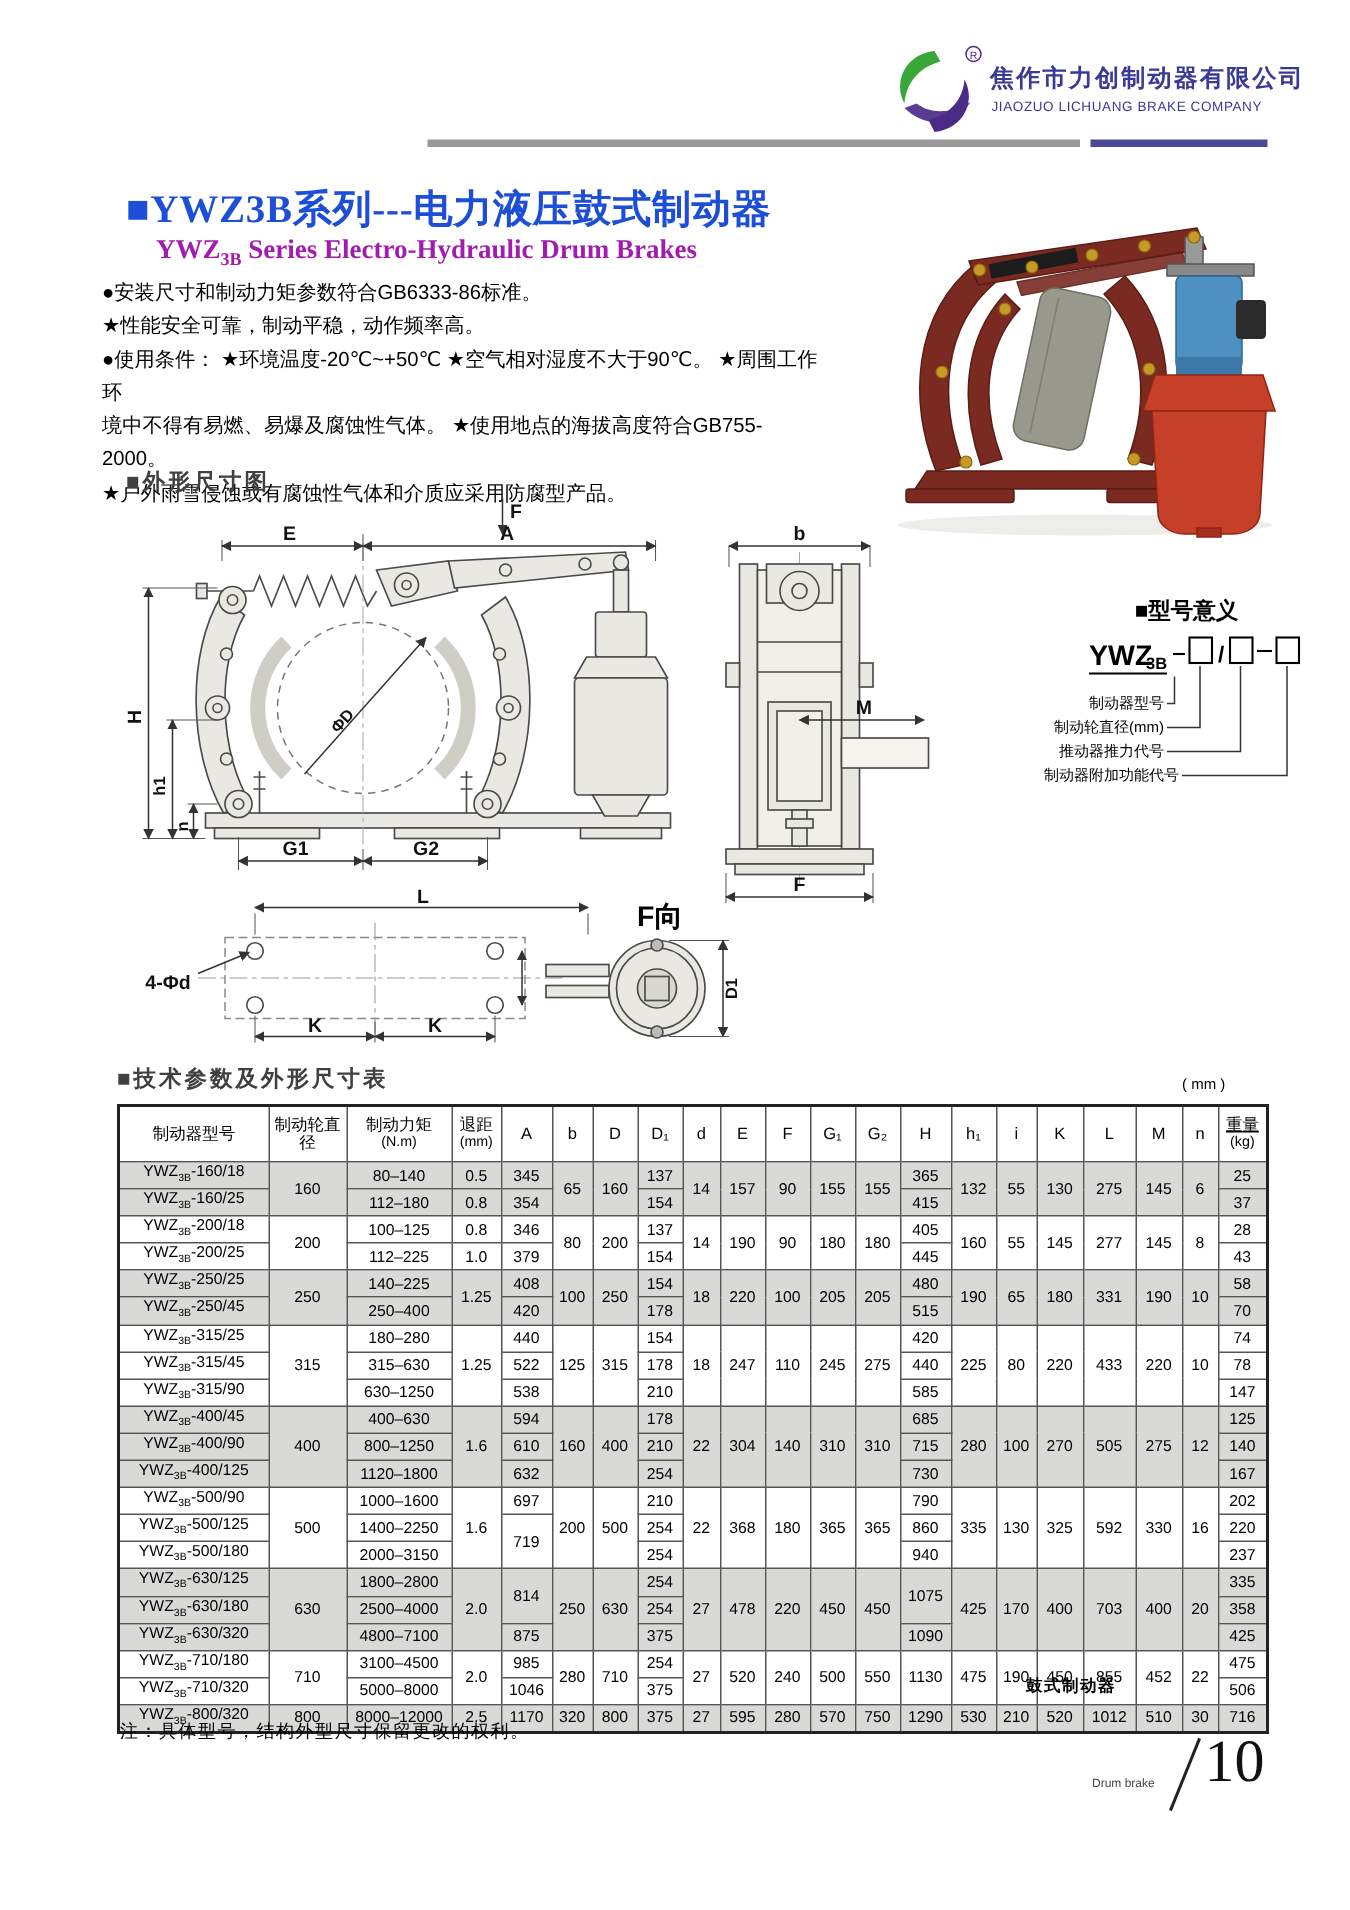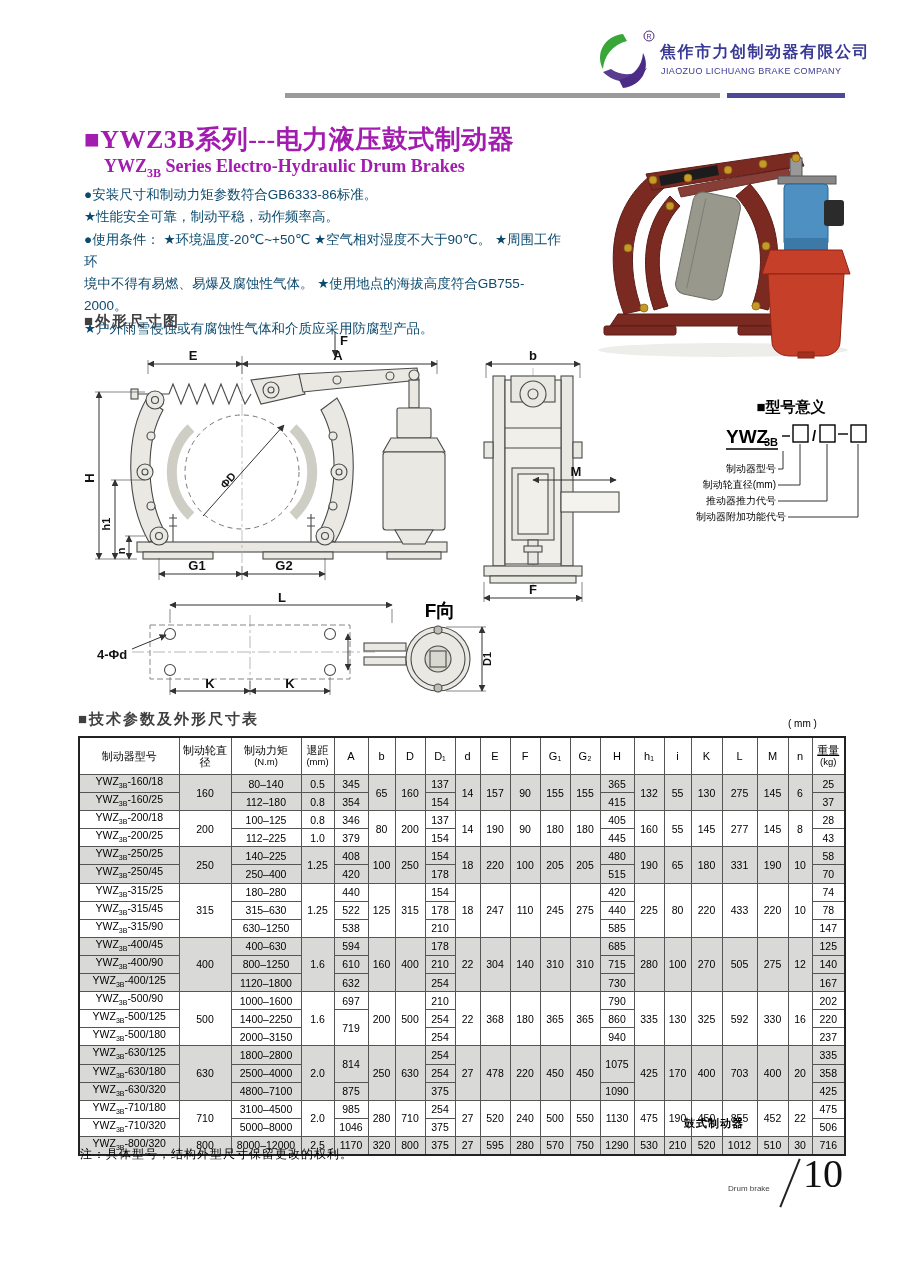--- a/index.html
+++ b/index.html
@@ -7,26 +7,26 @@
         font-family:"Liberation Sans","DejaVu Sans",sans-serif;color:#000;padding-left:20px;}
 
   
   .company-cn{position:absolute;left:660px;top:42px;font-size:16px;font-weight:bold;
               color:#3a3a96;letter-spacing:1.5px;}
   .company-en{position:absolute;left:661px;top:66px;font-size:9px;color:#3a3a96;letter-spacing:.4px;text-align:center;}
   .rule-gray{position:absolute;left:285px;top:93px;width:435px;height:5px;background:#9a9a9a;}
   .rule-purple{position:absolute;left:727px;top:93px;width:118px;height:5px;background:#4a4a99;}
 
   
-  .title-cn{position:absolute;left:84px;top:122px;font-size:26px;font-weight:bold;color:#a21caf;
+  .title-cn{position:absolute;left:84px;top:122px;font-size:26px;font-weight:bold;color:#1d4ed8;
             letter-spacing:.5px;font-family:"Liberation Serif","DejaVu Serif",serif;}
   .title-en{position:absolute;left:104px;top:156px;font-size:18px;font-weight:bold;color:#a21caf;
             font-family:"Liberation Serif","DejaVu Serif",serif;}
   .title-en sub{font-size:12px;}
-  .bullets{position:absolute;left:84px;top:184px;width:480px;font-size:13.5px;line-height:22.3px;color:#0c4a6e;}
+  .bullets{position:absolute;left:68px;top:184px;width:480px;font-size:13.5px;line-height:22.3px;color:#000000;}
   .section-title{position:absolute;font-size:15px;font-weight:bold;color:#404040;letter-spacing:2px;}
 
   
   svg text.dim{font:bold 13px "Liberation Sans","DejaVu Sans",sans-serif;fill:#111;text-anchor:middle;}
   svg text.dim-sm{font:bold 11px "Liberation Sans","DejaVu Sans",sans-serif;fill:#111;text-anchor:middle;}
   svg .dl{stroke:#333;stroke-width:1;}
   svg .ext{stroke:#555;stroke-width:.7;}
 
   
   svg text.mm{font:10px "Liberation Sans","DejaVu Sans",sans-serif;fill:#000;text-anchor:end;}

